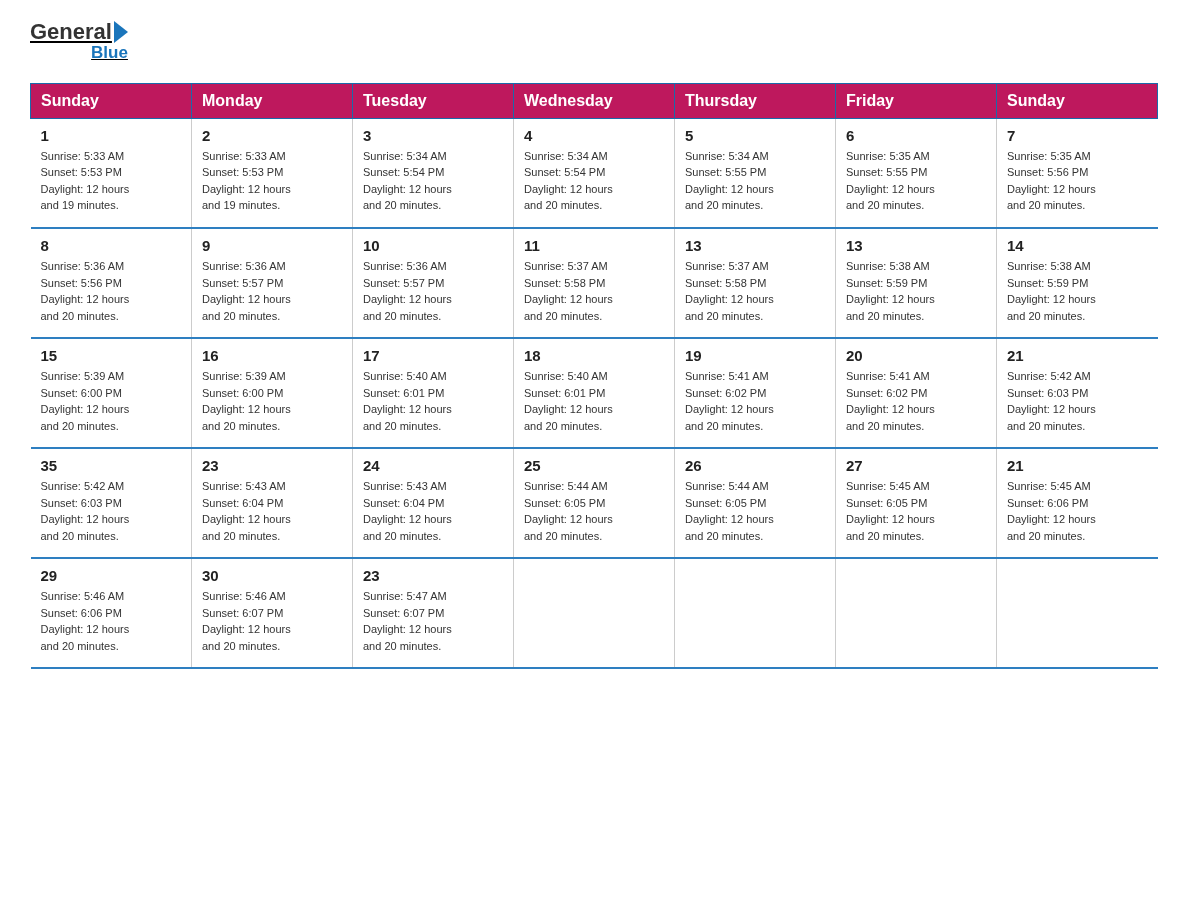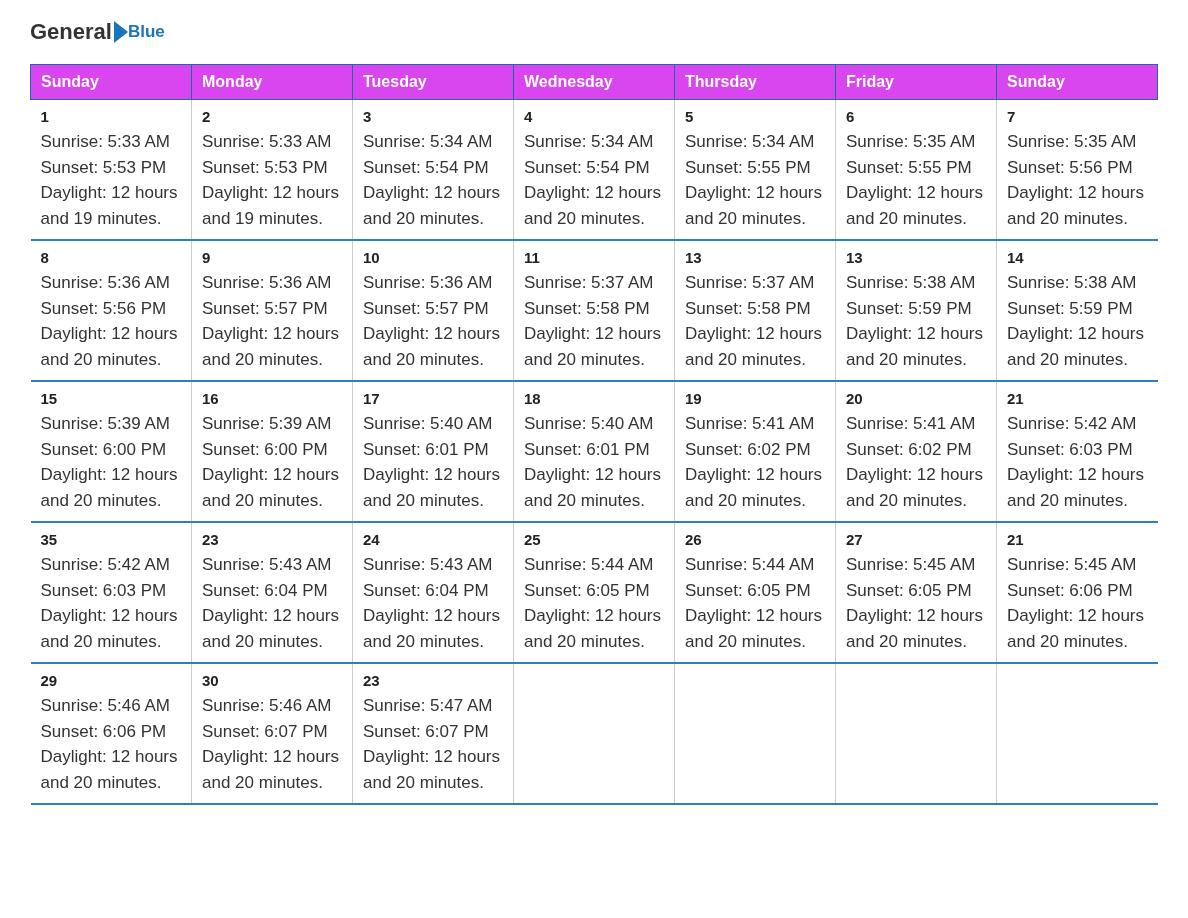--- a/index.html
+++ b/index.html
@@ -11,21 +11,23 @@
       min-height: 918px;
     }
     .header {
       display: flex;
       justify-content: space-between;
       align-items: flex-start;
       margin-bottom: 20px;
     }
     .logo-wrapper {
       display: flex;
-      align-items: center;
+      flex-direction: column;
+      align-items: flex-end;
+      text-decoration: underline;
     }
     .logo-line1 {
       font-size: 22px;
       font-weight: bold;
       color: #333;
       line-height: 1.1;
       display: flex;
       align-items: center;
     }
     .logo-line2 {
@@ -47,21 +49,21 @@
       font-size: 20px;
       color: #555;
       margin-top: 4px;
     }
     table {
       width: 100%;
       border-collapse: collapse;
       table-layout: fixed;
     }
     thead tr {
-      background-color: #d946ef;
+      background-color: #be185d;
     }
     thead th {
       color: #fff;
       font-size: 16px;
       font-weight: bold;
       padding: 8px 10px;
       text-align: left;
       border: 1px solid #1a6aaa;
     }
     tbody tr {
@@ -78,21 +80,21 @@
     tbody td:last-child {
       border-right: none;
     }
     .day-number {
       font-size: 15px;
       font-weight: bold;
       display: block;
       margin-bottom: 4px;
     }
     .day-info {
-      font-size: 17px;
+      font-size: 11px;
       line-height: 1.5;
       color: #333;
     }
     .empty-cell {
       background: #fff;
     }
     
     .arrow-right {
       display: inline-block;
       width: 0;

